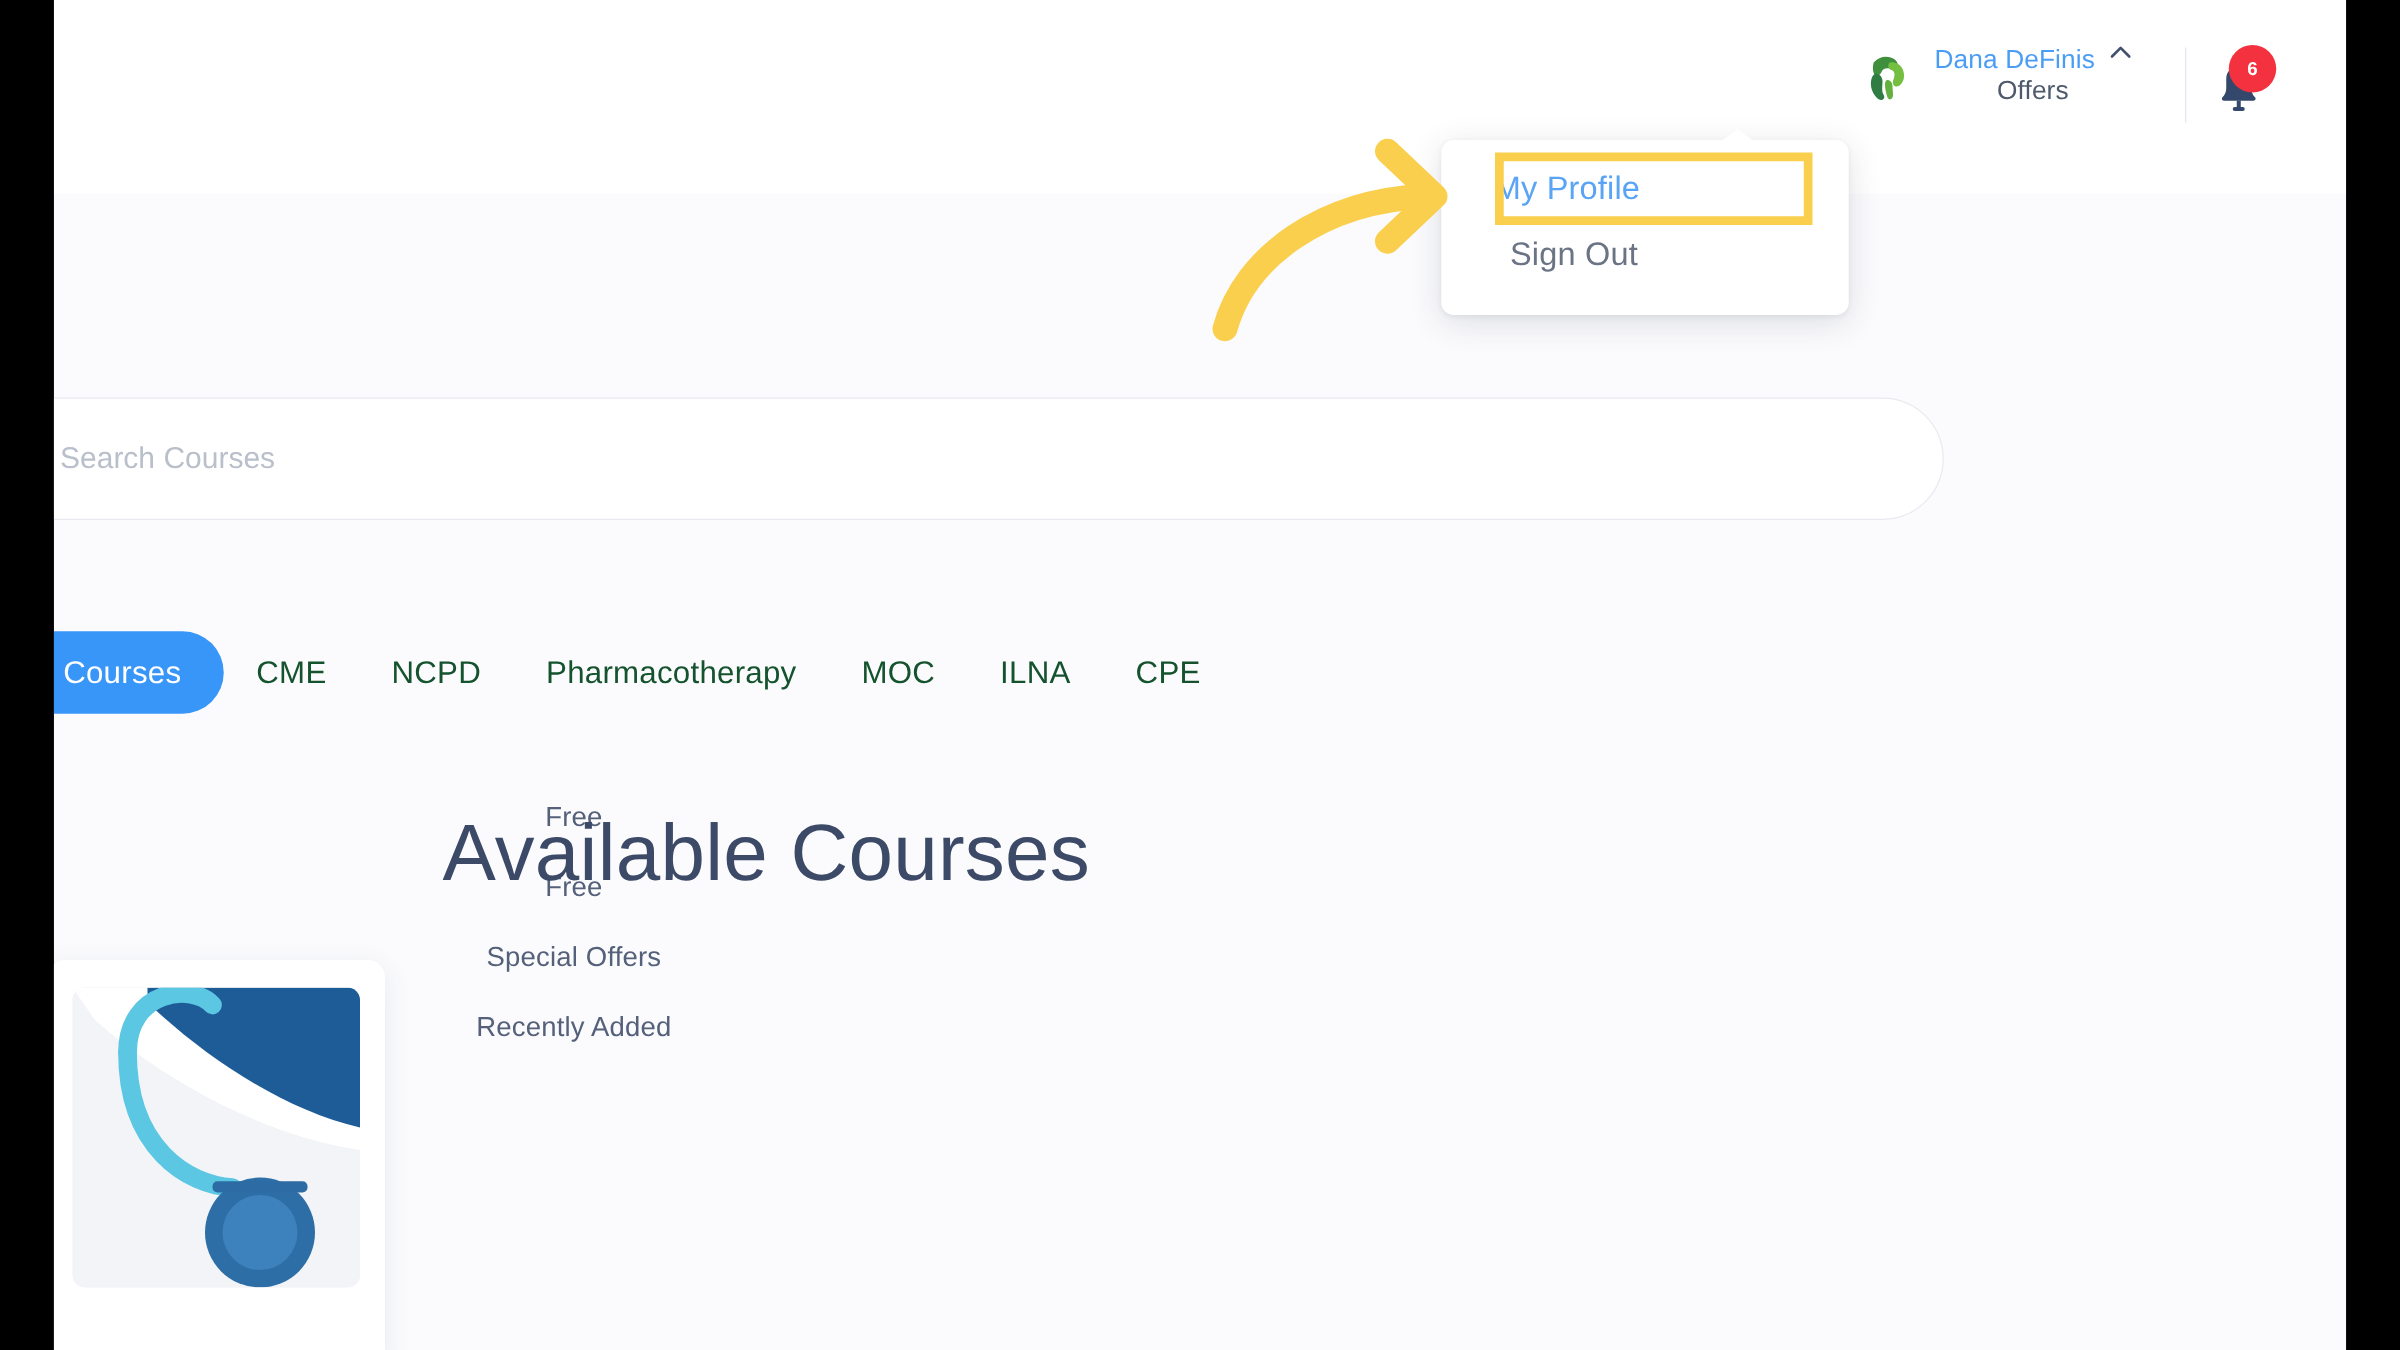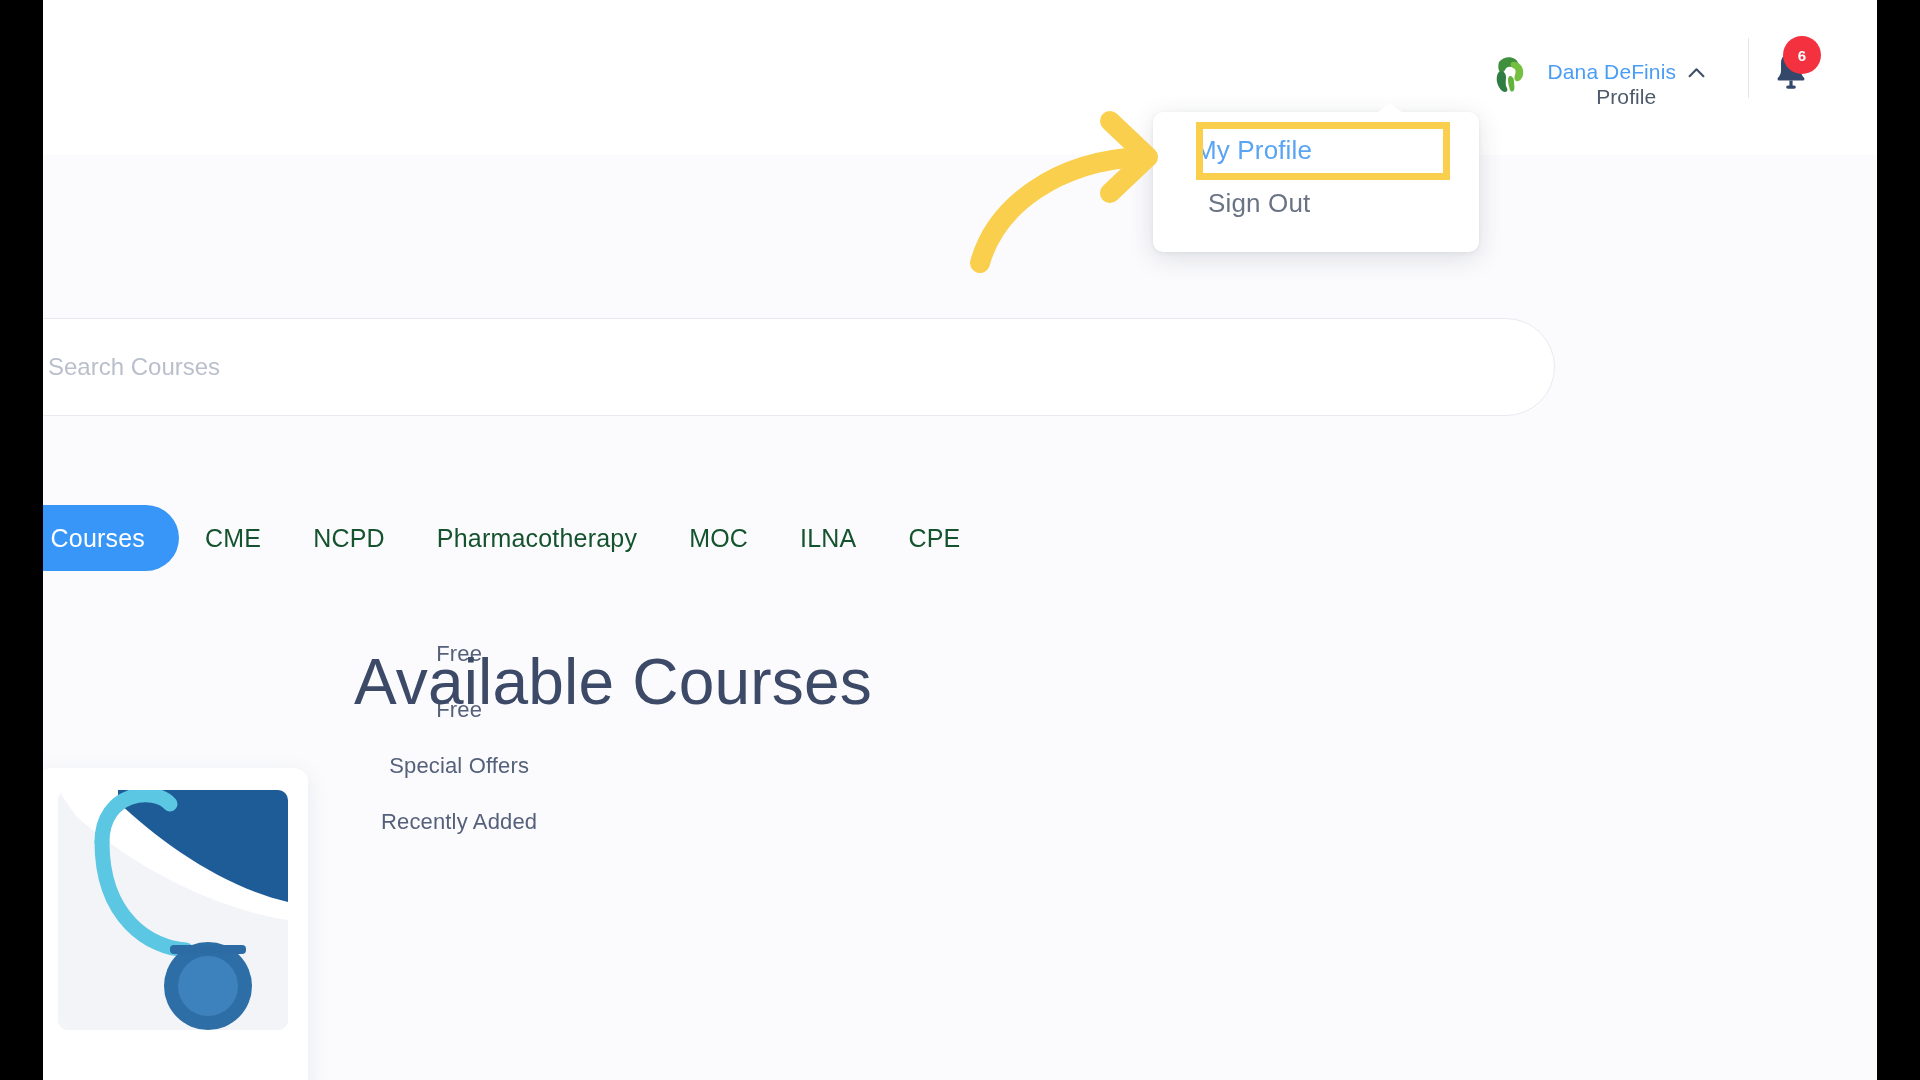--- a/index.html
+++ b/index.html
@@ -39,21 +39,21 @@
     background:#ffffff;
   }
 
   #user-cluster {
     position:absolute;
     right:172px; top:36px;
     display:flex; align-items:center; gap:14px;
   }
   #brand-mark { width:48px; height:48px; flex:0 0 auto; }
   #user-text  { display:flex; flex-direction:column; align-items:center; line-height:1.18; }
-  #user-name-row { display:flex; align-items:center; gap:12px;margin-top:24px; }
+  #user-name-row { display:flex; gap:12px; }
   #user-name {
     font-size:21px; color:#4a9df5; font-weight:400; letter-spacing:.1px;
   }
   #caret { width:17px; height:11px; flex:0 0 auto; }
   #user-role { font-size:21px; color:#4e5a6b; letter-spacing:.1px; }
 
   #divider {
     position:absolute; right:128px; top:38px;
     width:1px; height:60px; background:#e3e6ec;
   }
@@ -221,21 +221,21 @@
           <path d="M24 27c2 0 4 2 4 5 0 4 1 7 0 9-1 2-3 2-4 0-1-3-2-7-2-10 0-3 1-4 2-4z" fill="#63b23f"></path>
         </svg>
 
         <div id="user-text">
           <div id="user-name-row">
             <span id="user-name">Dana DeFinis</span>
             <svg id="caret" viewBox="0 0 17 11">
               <path d="M1.6 9.2 8.5 2.3l6.9 6.9" fill="none" stroke="#41506b" stroke-width="2.1" stroke-linecap="round" stroke-linejoin="round"></path>
             </svg>
           </div>
-          <span id="user-role">Profile</span>
+          <span id="user-role">Offers</span>
         </div>
       </div>
 
       <div id="divider"></div>
 
       <div id="bell-wrap">
         <svg id="bell-icon" viewBox="0 0 40 42">
           <path d="M20 3c-6 0-10 4.4-10 10v7.5c0 3-1.2 5.4-3 7.3-1 1-.3 2.7 1.1 2.7h23.8c1.4 0 2.1-1.7 1.1-2.7-1.8-1.9-3-4.3-3-7.3V13c0-5.6-4-10-10-10z" fill="#33486a"></path>
           <rect x="18.4" y="30.5" width="3.2" height="6" fill="#33486a"></rect>
           <rect x="15.2" y="35.5" width="9.6" height="3.2" rx="1.6" fill="#33486a"></rect>

